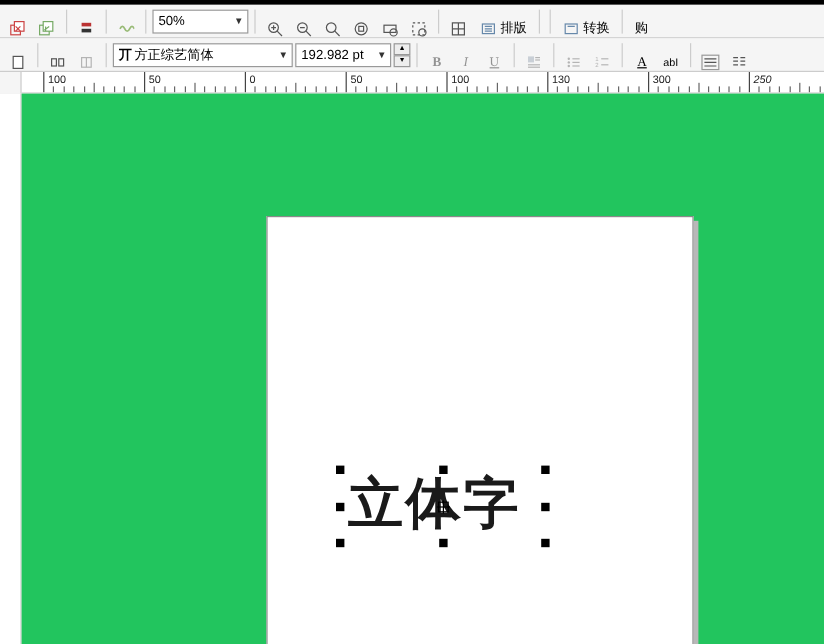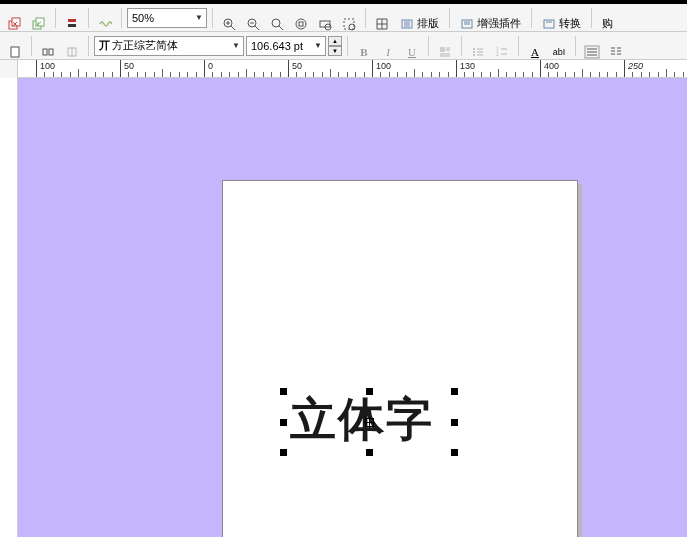--- a/index.html
+++ b/index.html
@@ -125,21 +125,21 @@
   display: flex;
   height: calc(537px - 4px - 28px - 28px - 18px);
 }
 .ruler-v {
   width: 18px;
   border-right: 1px solid #ccc;
   background: #fff;
 }
 .canvas {
   flex: 1;
-  background: #c4b5fd;
+  background: #22c55e;
   position: relative;
   overflow: hidden;
 }
 .page {
   position: absolute;
   left: 204px;
   top: 102px;
   width: 356px;
   height: 430px;
   background: #fff;
@@ -277,28 +277,20 @@
   <div class="tb-btn txt">
     <svg width="14" height="14">
         <rect x="2" y="3" width="10" height="8" fill="none" stroke="#68a"></rect>
         <line x1="4" y1="5" x2="10" y2="5" stroke="#68a"></line>
         <line x1="4" y1="7" x2="10" y2="7" stroke="#68a"></line>
         <line x1="4" y1="9" x2="10" y2="9" stroke="#68a"></line>
       </svg>
     <span>排版</span>
   </div>
   <div class="sep"></div>
-  <div class="tb-btn txt">
-    <svg width="14" height="14">
-        <rect x="2" y="3" width="10" height="8" fill="none" stroke="#68a"></rect>
-        <line x1="4" y1="5" x2="10" y2="5" stroke="#68a"></line>
-        <line x1="4" y1="7" x2="10" y2="7" stroke="#68a"></line>
-      </svg>
-    <span>增强插件</span>
-  </div>
   <div class="sep"></div>
   <div class="tb-btn txt">
     <svg width="14" height="14">
         <rect x="2" y="3" width="10" height="8" fill="none" stroke="#68a"></rect>
         <line x1="4" y1="5" x2="10" y2="5" stroke="#68a"></line>
       </svg>
     <span>转换</span>
   </div>
   <div class="sep"></div>
   <div class="tb-btn txt">
@@ -326,21 +318,21 @@
       </svg>
     </div>
   <div class="sep"></div>
   <div class="select-box font-box">
     <span style="font-weight:bold">丌</span>
     <span>方正综艺简体</span>
     <span style="flex:1"></span>
     <span class="arrow">▼</span>
   </div>
   <div class="select-box size-box">
-    <span>106.643 pt</span>
+    <span>192.982 pt</span>
     <span style="flex:1"></span>
     <span class="arrow">▼</span>
   </div>
   <div class="spinner">
     <div>▲</div>
     <div>▼</div>
   </div>
   <div class="sep"></div>
   <div class="tb-btn disabled" style="font-weight:bold;font-family:serif">B</div>
   <div class="tb-btn disabled" style="font-style:italic;font-family:serif">I</div>
@@ -461,21 +453,21 @@
       <div class="minor" style="left: 446.4px;"></div>
       <div class="minor" style="left: 454.8px;"></div>
       <div class="minor" style="left: 463.2px;"></div>
       <div class="minor" style="left: 471.6px;"></div>
       <div class="minor" style="left: 480px; height: 8px;"></div>
       <div class="minor" style="left: 488.4px;"></div>
       <div class="minor" style="left: 496.8px;"></div>
       <div class="minor" style="left: 505.2px;"></div>
       <div class="minor" style="left: 513.6px;"></div>
       <div class="major" style="left: 522px;"></div>
-      <div class="lbl" style="left: 522px;">400</div>
+      <div class="lbl" style="left: 522px;">300</div>
       <div class="minor" style="left: 530.4px;"></div>
       <div class="minor" style="left: 538.8px;"></div>
       <div class="minor" style="left: 547.2px;"></div>
       <div class="minor" style="left: 555.6px;"></div>
       <div class="minor" style="left: 564px; height: 8px;"></div>
       <div class="minor" style="left: 572.4px;"></div>
       <div class="minor" style="left: 580.8px;"></div>
       <div class="minor" style="left: 589.2px;"></div>
       <div class="minor" style="left: 597.6px;"></div>
       <div class="major" style="left: 606px;"></div>

